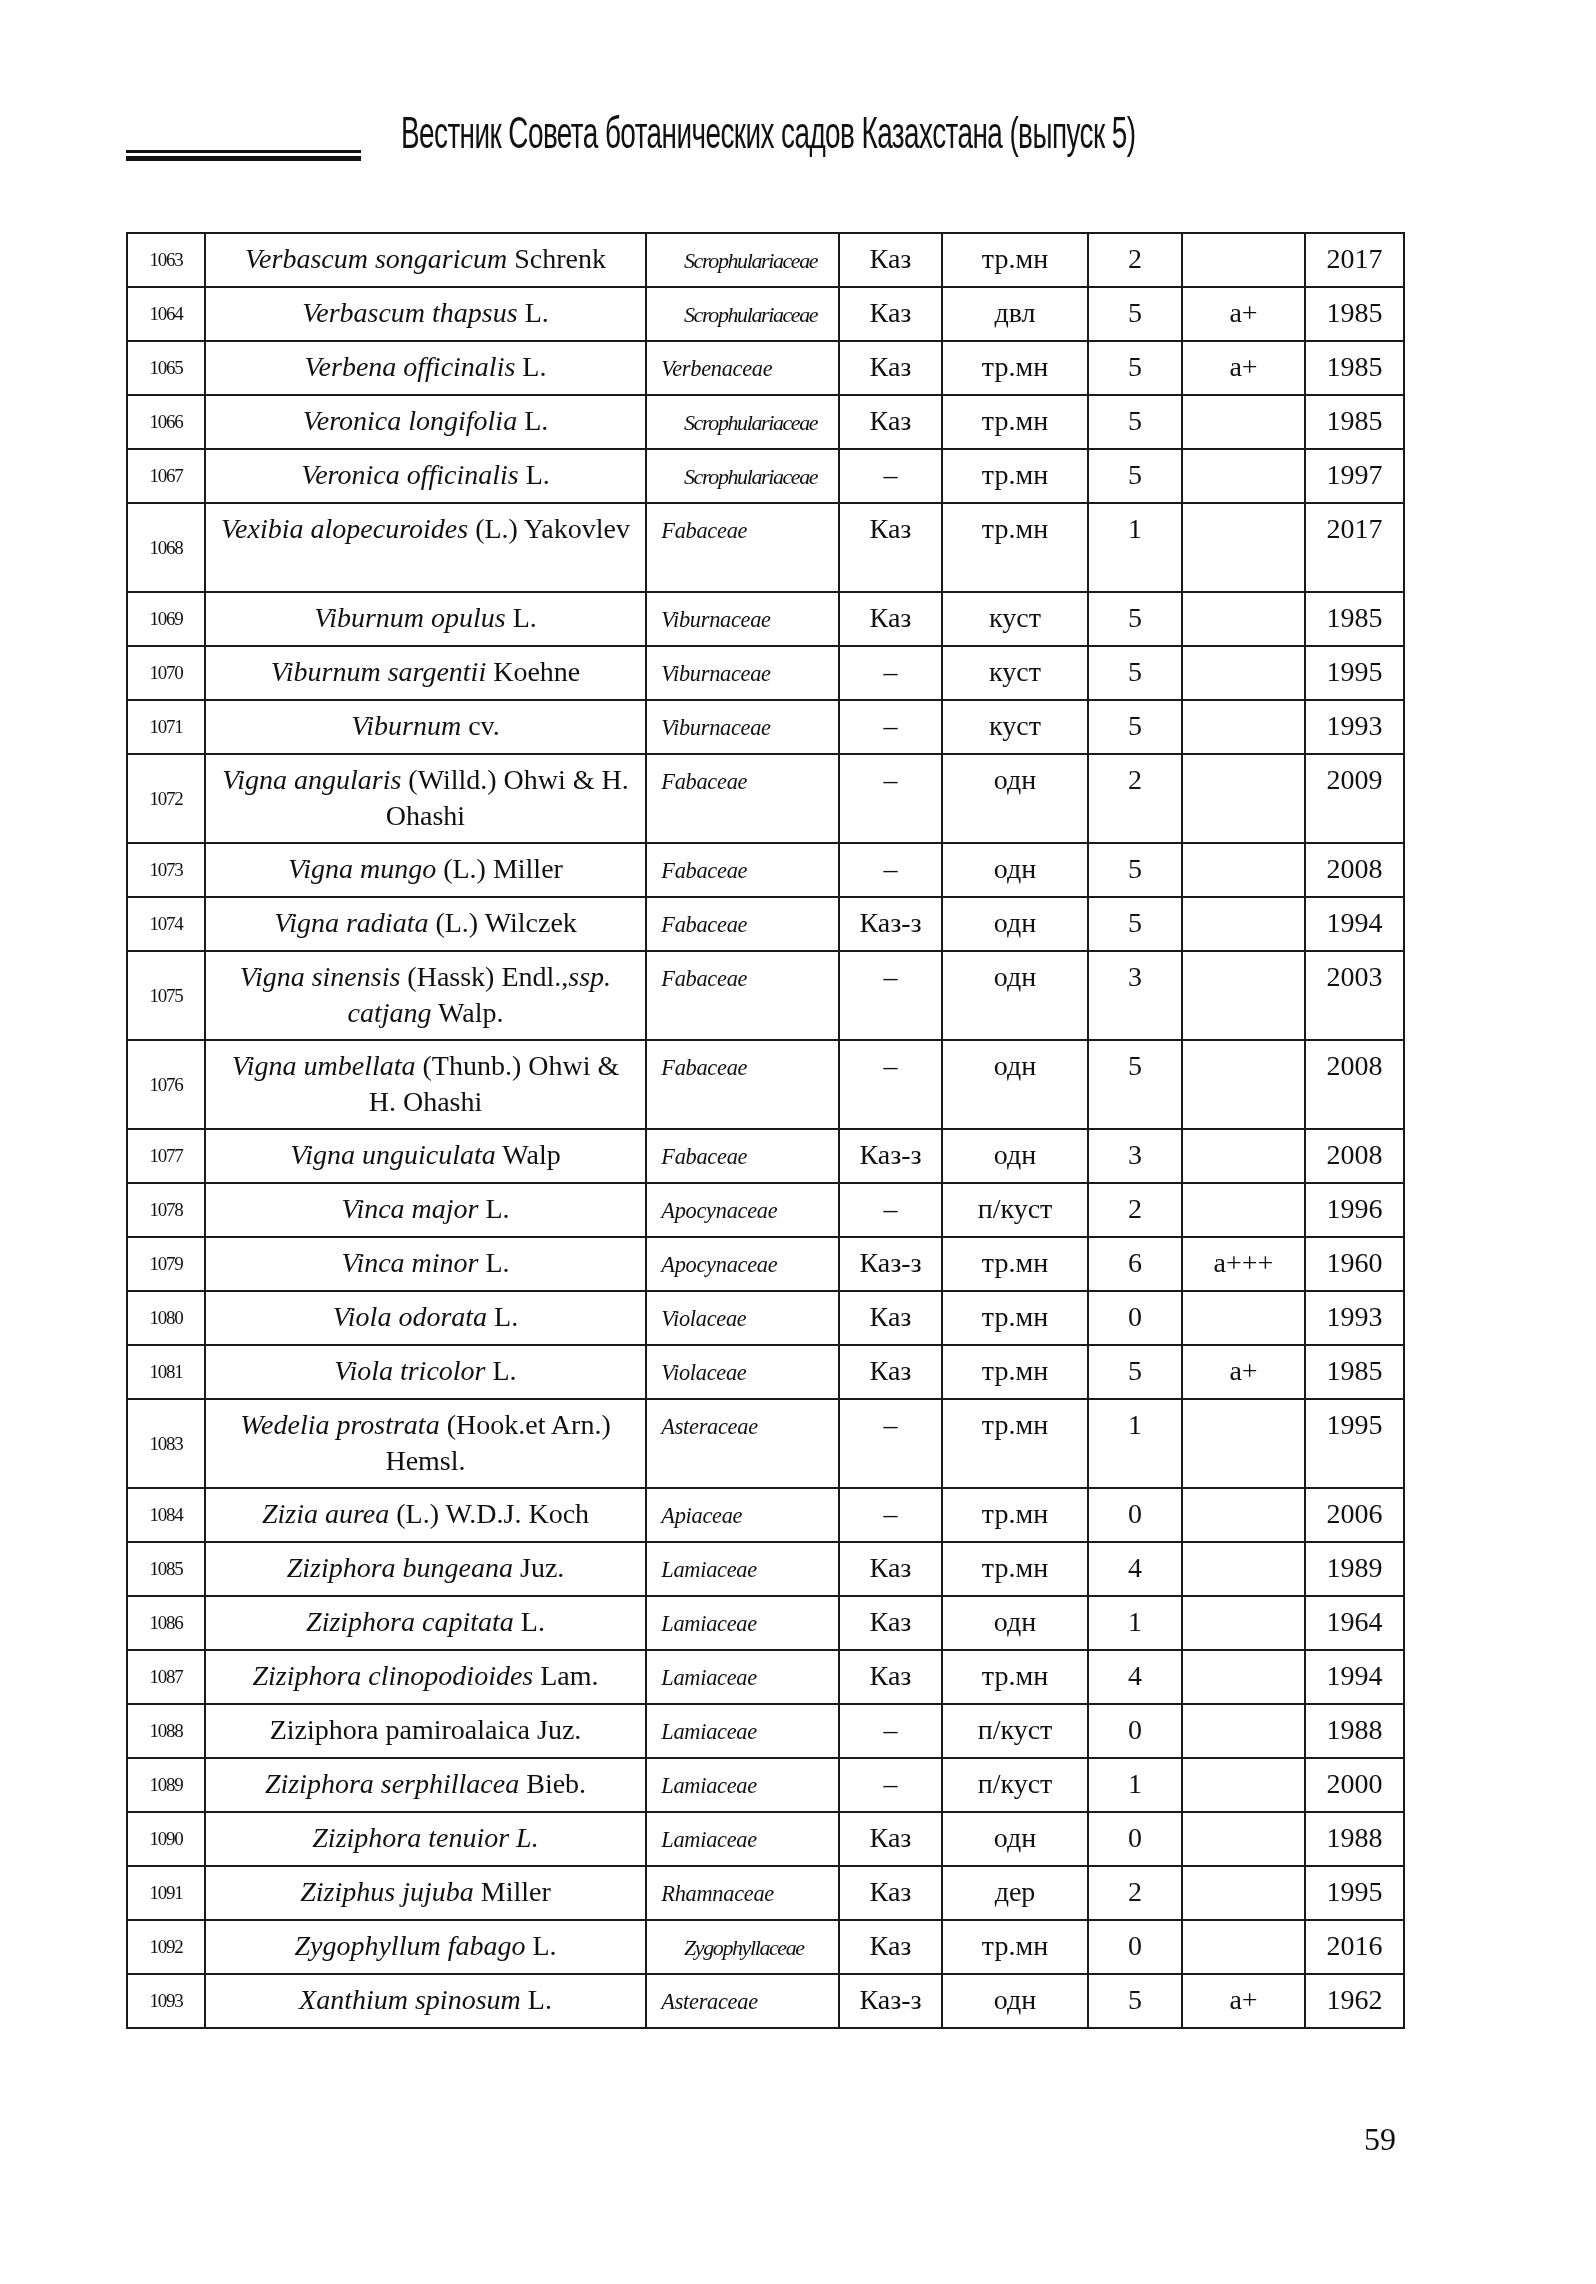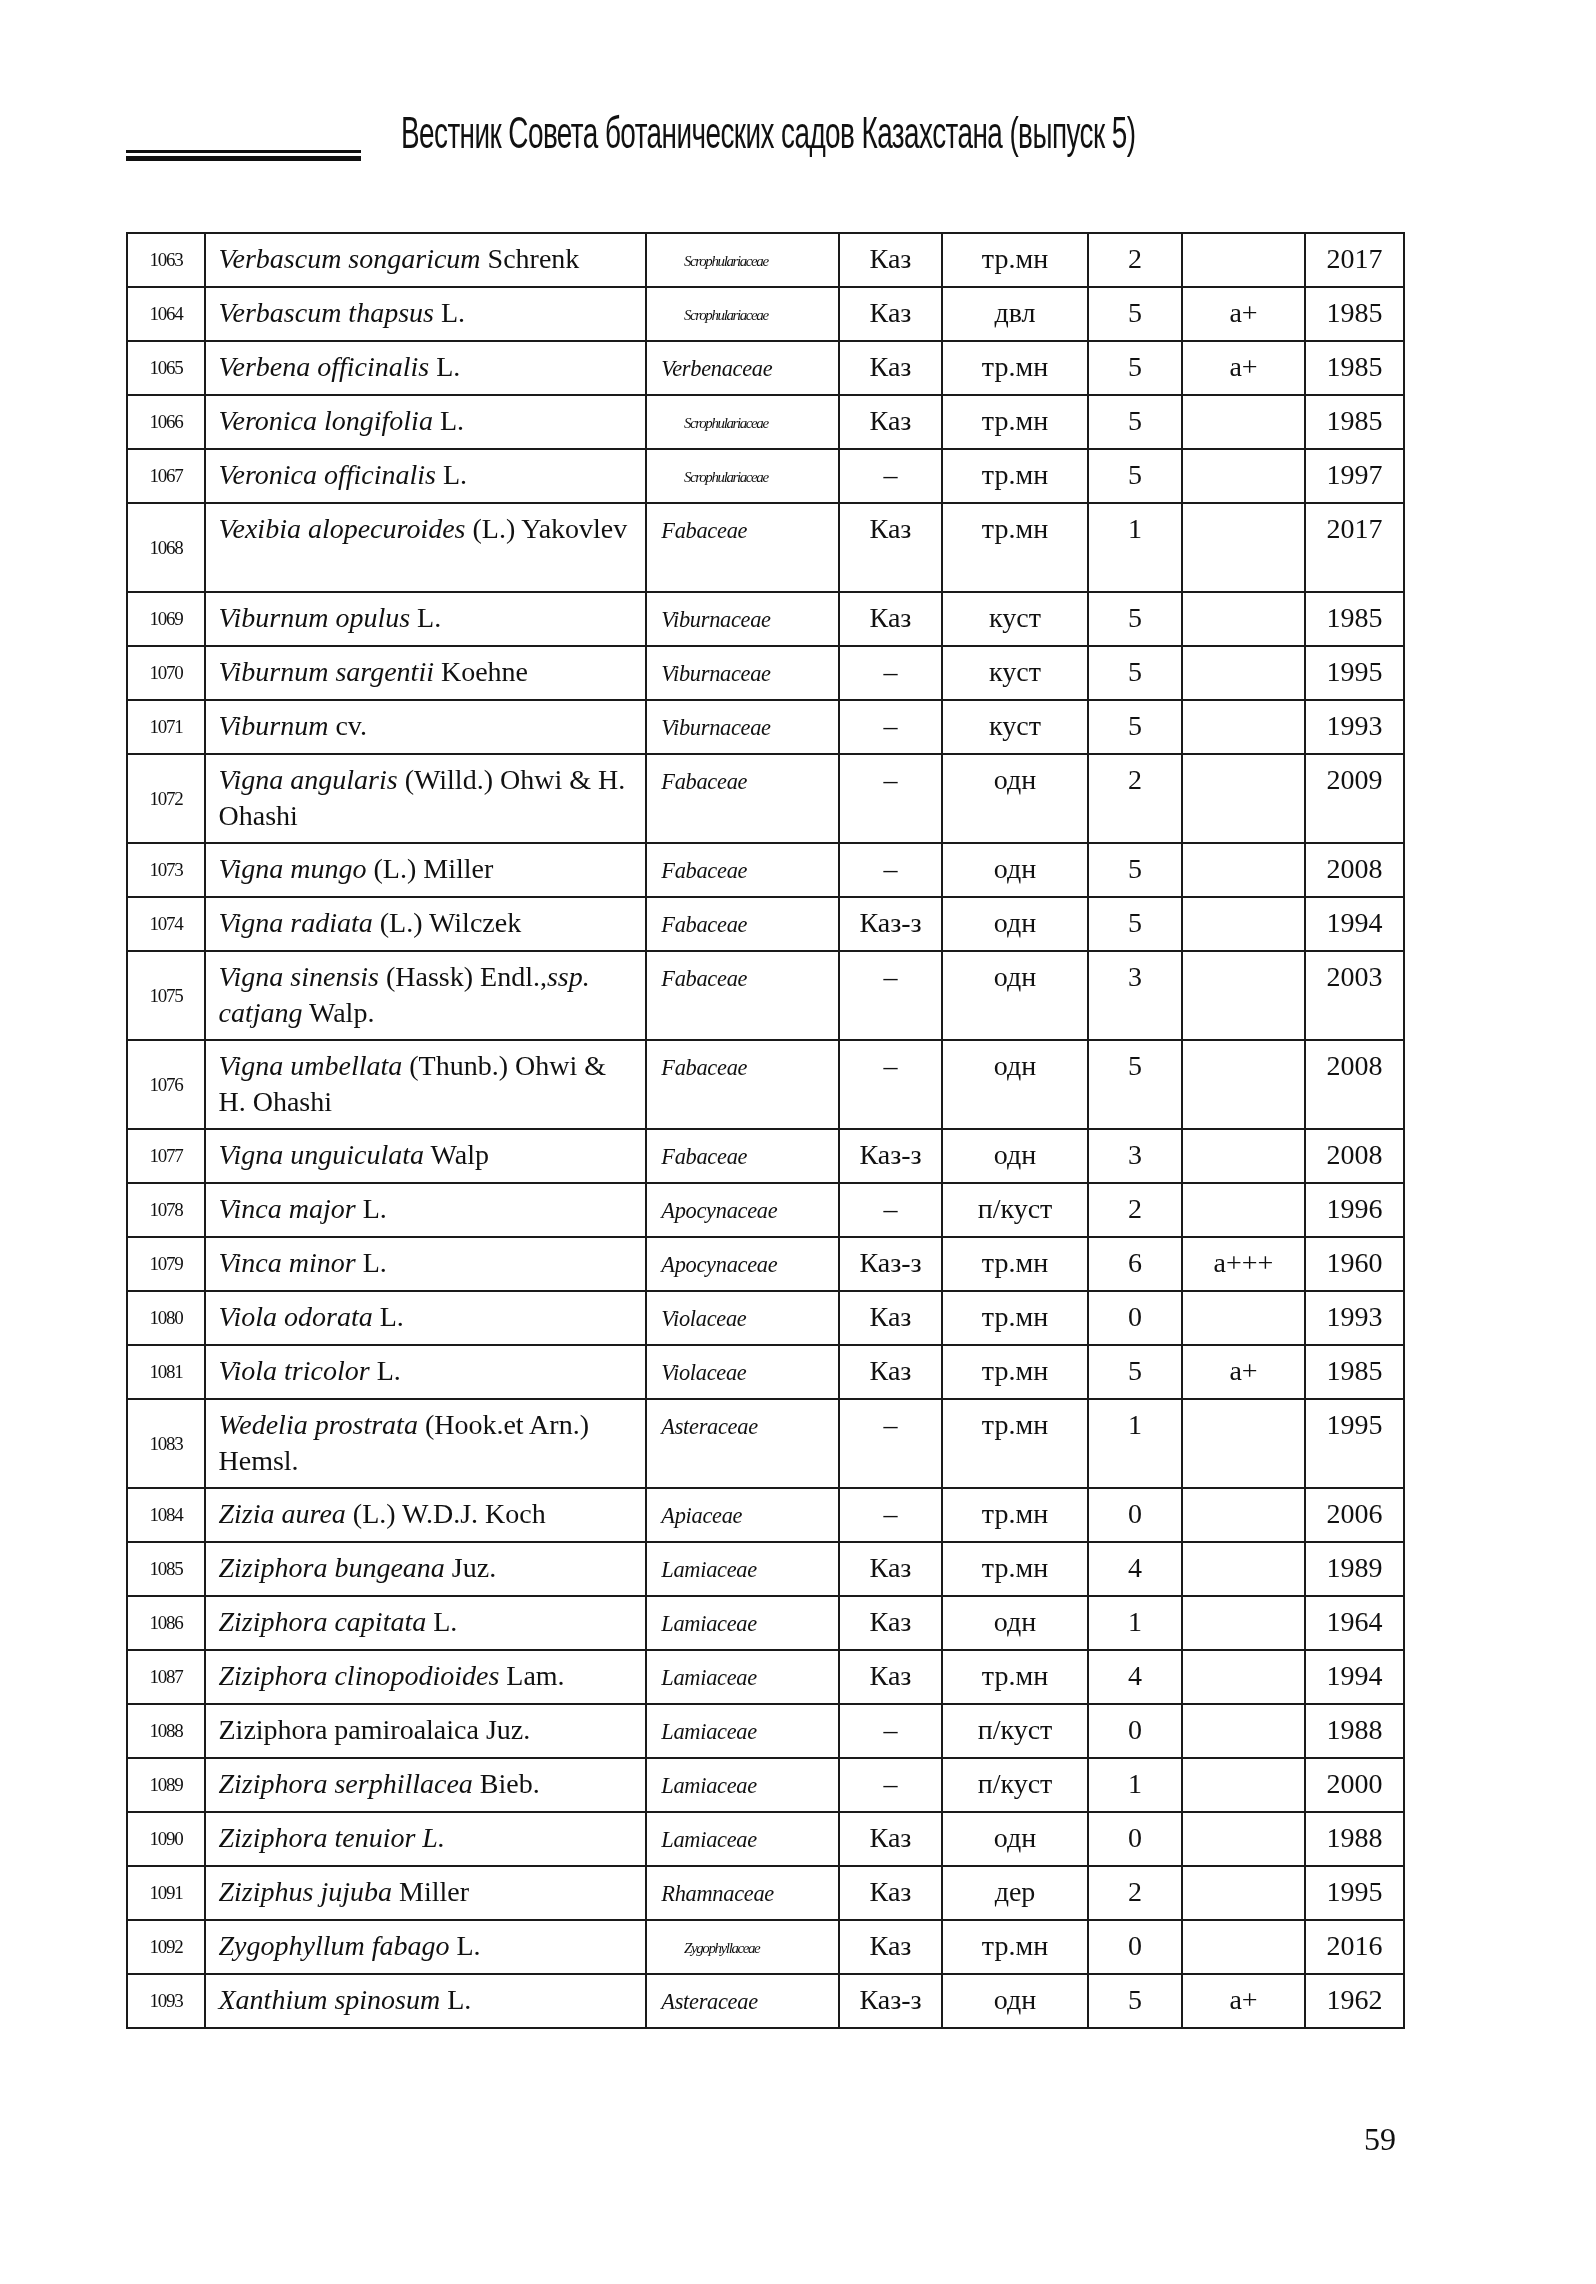--- a/index.html
+++ b/index.html
@@ -4,23 +4,23 @@
 <style>
   html,body{margin:0;padding:0;background:#fff;}
   body{width:1597px;height:2285px;position:relative;font-family:"Liberation Serif","DejaVu Serif",serif;color:#111;}
   .hdr-rule{position:absolute;left:126px;width:235px;background:#111;}
   .hdr-rule.r1{top:150px;height:2.7px;}
   .hdr-rule.r2{top:156px;height:5.4px;}
   .hdr-title{position:absolute;left:401px;top:106px;font-family:"Liberation Sans","DejaVu Sans",sans-serif;font-size:45px;line-height:54px;transform:scaleX(0.62);transform-origin:left top;white-space:nowrap;letter-spacing:-0.9px;font-weight:normal;}
   table{position:absolute;left:126px;top:232px;border-collapse:collapse;width:1275px;table-layout:fixed;}
   td{border:2.7px solid #1a1a1a;font-size:28px;line-height:36px;padding:0;vertical-align:top;}
   td.num{font-size:19px;text-align:center;vertical-align:middle;letter-spacing:-1.3px;}
-  td.name{padding:7.2px 12.5px 7.2px 12.5px;}
+  td.name{padding:7.2px 12.5px 7.2px 12.5px;text-align:center;}
   td.fam{font-style:italic;font-size:22.4px;padding:9px 0 0 14.3px;letter-spacing:-0.3px;}
-  td.fam.tight{letter-spacing:-1.4px;font-size:15px;padding-left:37px;}
+  td.fam.tight{letter-spacing:-1.4px;font-size:22px;padding-left:37px;}
   td.c{text-align:center;padding-top:7.2px;}
   tr{height:54px;}
   tr.tall{height:89px;}
   i{font-style:italic;}
   .pagenum{position:absolute;left:1364px;top:2121px;font-size:32px;}
 </style>
 </head>
 <body>
 
 <div class="hdr-rule r1"></div>

